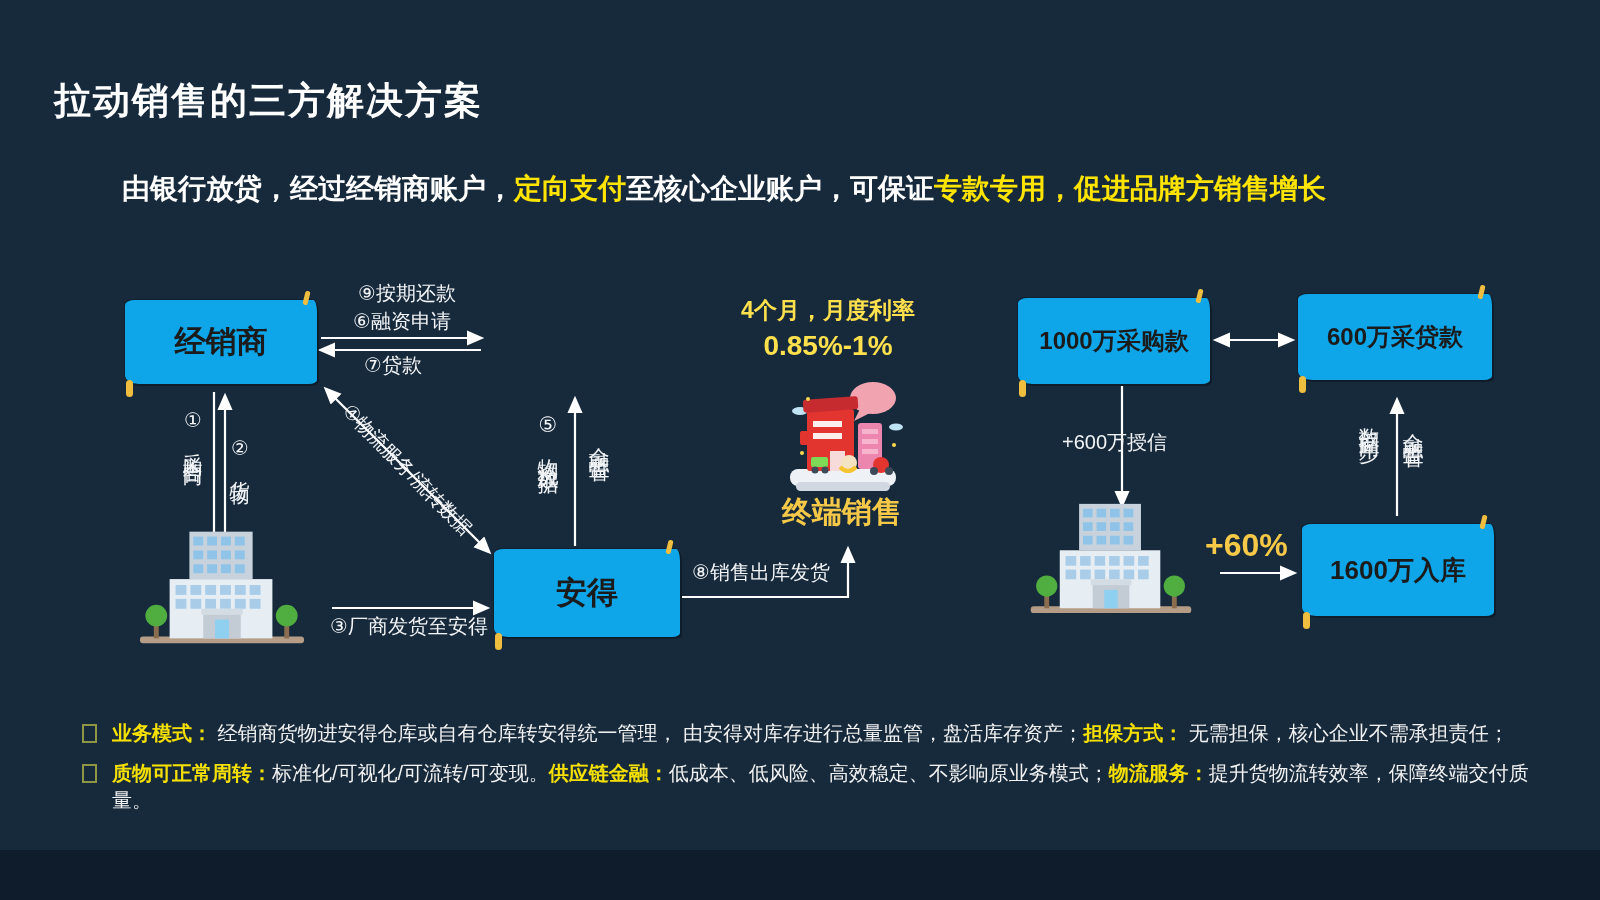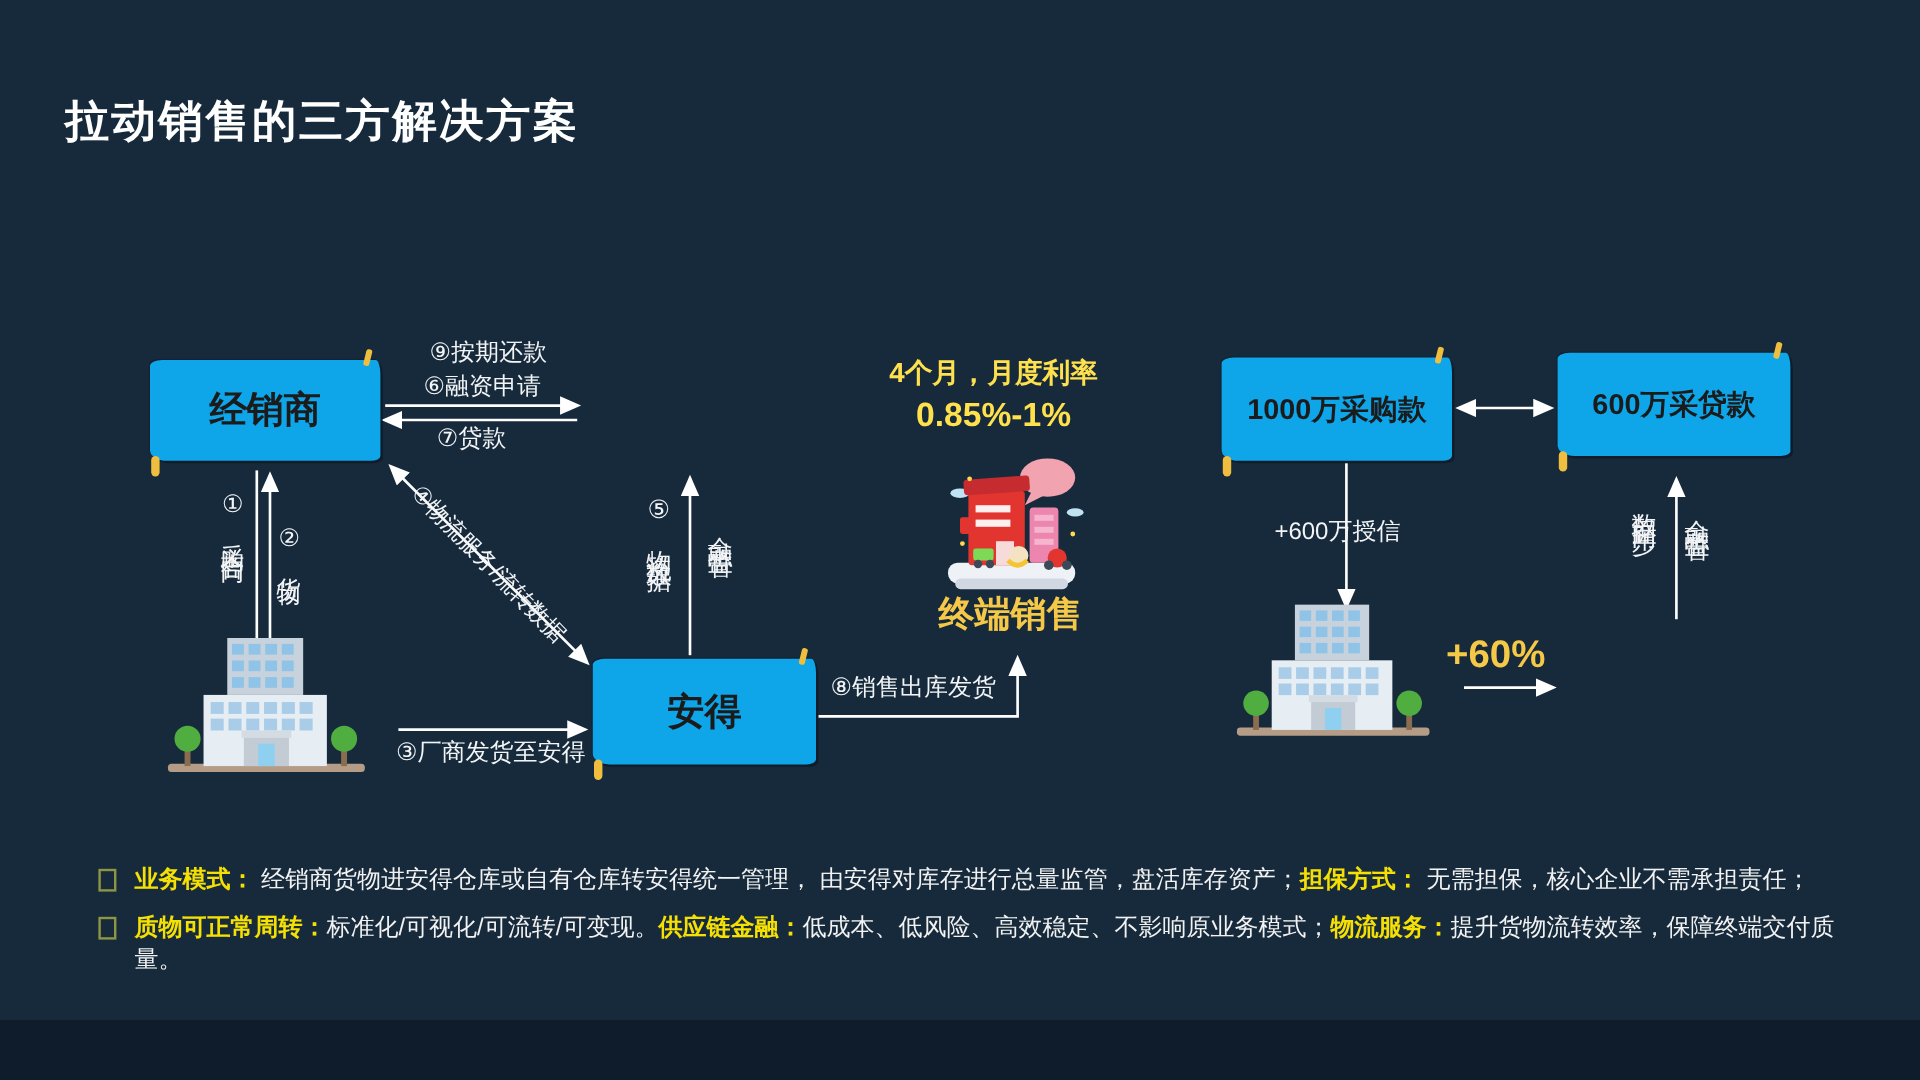--- a/index.html
+++ b/index.html
@@ -42,20 +42,23 @@
   .bullet .marker{flex:0 0 auto;width:11px;height:15px;border:2px solid #8d9743;margin:4px 15px 0 0;}
   .bullet .em{color:#f5e003;font-weight:800;text-align:center;}
   .bullet .tx{color:#f2f2f2;}
 </style>
 </head>
 <body>
 
 <div class="stage">
 
   <div class="abs page-title">拉动销售的三方解决方案</div>
+  <div class="abs subtitle">
+    <span>由银行放贷，经过经销商账户，</span><span class="hl">定向支付</span><span>至核心企业账户，可保证</span><span class="hl">专款专用，促进品牌方销售增长</span>
+  </div>
 
   <svg class="arrows" width="1600" height="900">
     <defs>
       <marker id="ah" markerWidth="9" markerHeight="8" refX="6.5" refY="3.5" orient="auto">
         <path d="M0,0 L8,3.5 L0,7 Z" fill="#ffffff"></path>
       </marker>
       <marker id="ahs" markerWidth="9" markerHeight="8" refX="6.5" refY="3.5" orient="auto-start-reverse">
         <path d="M0,0 L8,3.5 L0,7 Z" fill="#ffffff"></path>
       </marker>
     </defs>
@@ -72,20 +75,21 @@
       <line x1="1122" y1="386" x2="1122" y2="505" marker-end="url(#ah)"></line>
       <line x1="1220" y1="573" x2="1294" y2="573" marker-end="url(#ah)"></line>
       <line x1="1397" y1="516" x2="1397" y2="400" marker-end="url(#ah)"></line>
     </g>
   </svg>
 
   <div class="abs ybox" style="left:125px;top:300px;width:192px;height:84px;font-size:31px;">经销商</div>
   <div class="abs ybox" style="left:494px;top:549px;width:186px;height:88px;font-size:31px;">安得</div>
   <div class="abs ybox" style="left:1018px;top:298px;width:192px;height:86px;font-size:24px;">1000万采购款</div>
   <div class="abs ybox" style="left:1298px;top:294px;width:194px;height:86px;font-size:24px;">600万采贷款</div>
+  <div class="abs ybox" style="left:1302px;top:524px;width:192px;height:92px;font-size:26px;">1600万入库</div>
 
   <div class="lbl" style="left:358px;top:280px;">⑨按期还款</div>
   <div class="lbl" style="left:353px;top:308px;">⑥融资申请</div>
   <div class="lbl" style="left:364px;top:352px;">⑦贷款</div>
   <div class="lbl vtext" style="left:183px;top:408px;">①采购合同</div>
   <div class="lbl vtext" style="left:230px;top:436px;">②货物</div>
   <div class="lbl" style="left:407px;top:470px;transform:translate(-50%,-50%) rotate(45.5deg);font-size:19px;">④物流服务/流转数据</div>
   <div class="lbl" style="left:330px;top:613px;">③厂商发货至安得</div>
   <div class="lbl vtext" style="left:538px;top:413px;font-size:21px;">⑤物流数据</div>
   <div class="lbl vtext" style="left:589px;top:430px;font-size:21px;">金融监管</div>

